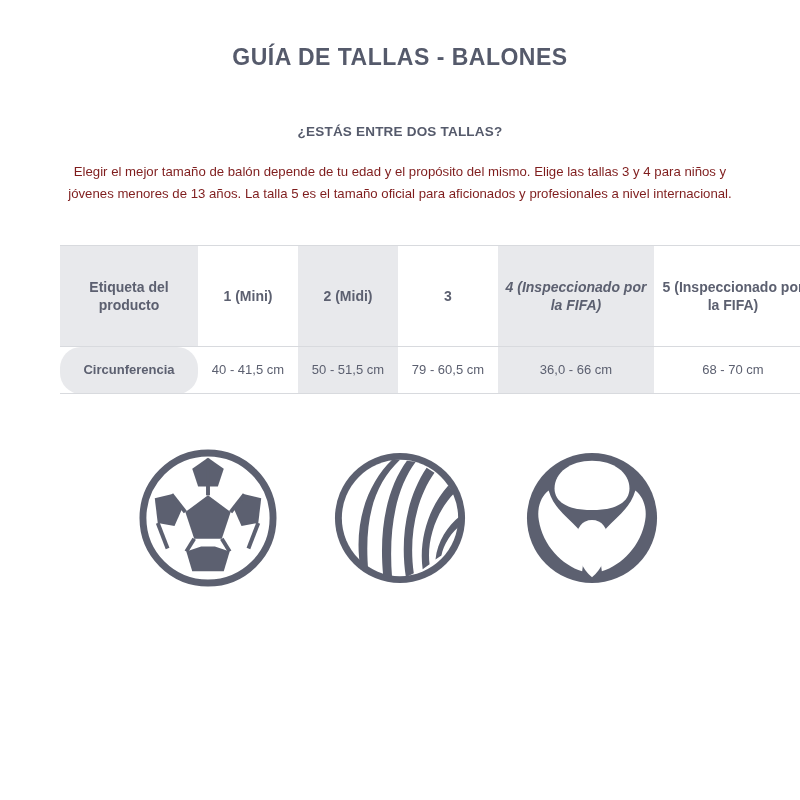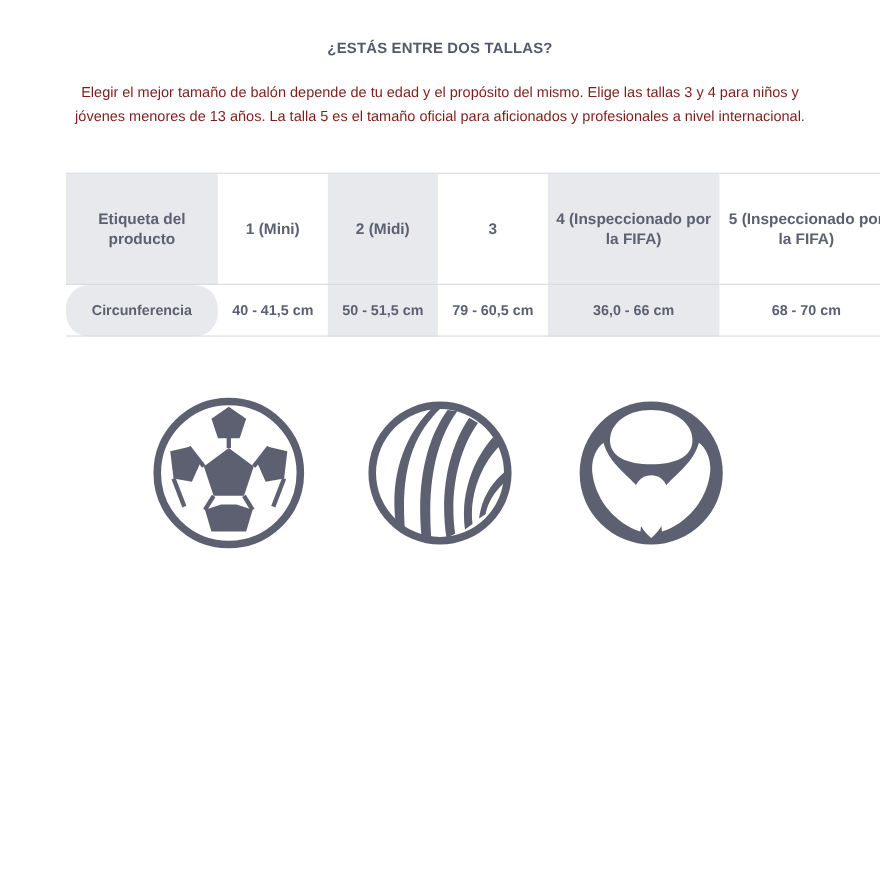--- a/index.html
+++ b/index.html
@@ -26,21 +26,21 @@
     font-weight: bold;
     letter-spacing: 0.5px;
     color: #555a6b;
     margin-top: 44px;
   }
   .subtitle {
     text-align: center;
     font-size: 13.5px;
     font-weight: bold;
     color: #555a6b;
-    margin-top: 36px;
+    margin-top: 53px;
     letter-spacing: 0.2px;
   }
   .intro {
     margin: 22px auto 0 auto;
     width: 690px;
     text-align: center;
     font-size: 13.2px;
     line-height: 22px;
     color: #7f1d1d;
   }
@@ -75,52 +75,53 @@
   }
   .shaded {
     background: #e8e9ec;
   }
   .rowlabel {
     font-weight: bold;
     font-size: 13px;
     border-radius: 21px;
   }
   .cell-value {
-    font-weight: bold;
+    font-weight: normal;
   }
   .balls {
     margin-top: 55px;
     display: flex;
     justify-content: center;
     gap: 54px;
   }
   .ball {
     width: 138px;
     height: 138px;
   }
 </style>
 </head>
 <body>
 
 <div class="page">
 
+  <div class="title">GUÍA DE TALLAS - BALONES</div>
 
   <div class="subtitle">¿ESTÁS ENTRE DOS TALLAS?</div>
 
   <div class="intro">Elegir el mejor tamaño de balón depende de tu edad y el propósito del mismo. Elige las tallas 3 y 4 para niños y jóvenes menores de 13 años. La talla 5 es el tamaño oficial para aficionados y profesionales a nivel internacional.</div>
 
   <div class="table-wrap">
     <table class="sizes">
       <thead>
         <tr class="head-row">
           <th class="shaded" style="width:126px;">Etiqueta del producto</th>
           <th style="width:88px;">1 (Mini)</th>
           <th class="shaded" style="width:88px;">2 (Midi)</th>
           <th style="width:88px;">3</th>
-          <th class="shaded" style="width:144px;">4 (Inspeccionado por la FIFA)</th>
+          <th class="shaded" style="width:144px;font-style:italic;">4 (Inspeccionado por la FIFA)</th>
           <th style="width:146px;">5 (Inspeccionado por la FIFA)</th>
         </tr>
       </thead>
       <tbody>
         <tr class="body-row">
           <td class="shaded rowlabel">Circunferencia</td>
           <td class="cell-value">40 - 41,5 cm</td>
           <td class="shaded cell-value">50 - 51,5 cm</td>
           <td class="cell-value">79 - 60,5 cm</td>
           <td class="shaded cell-value">36,0 - 66 cm</td>

